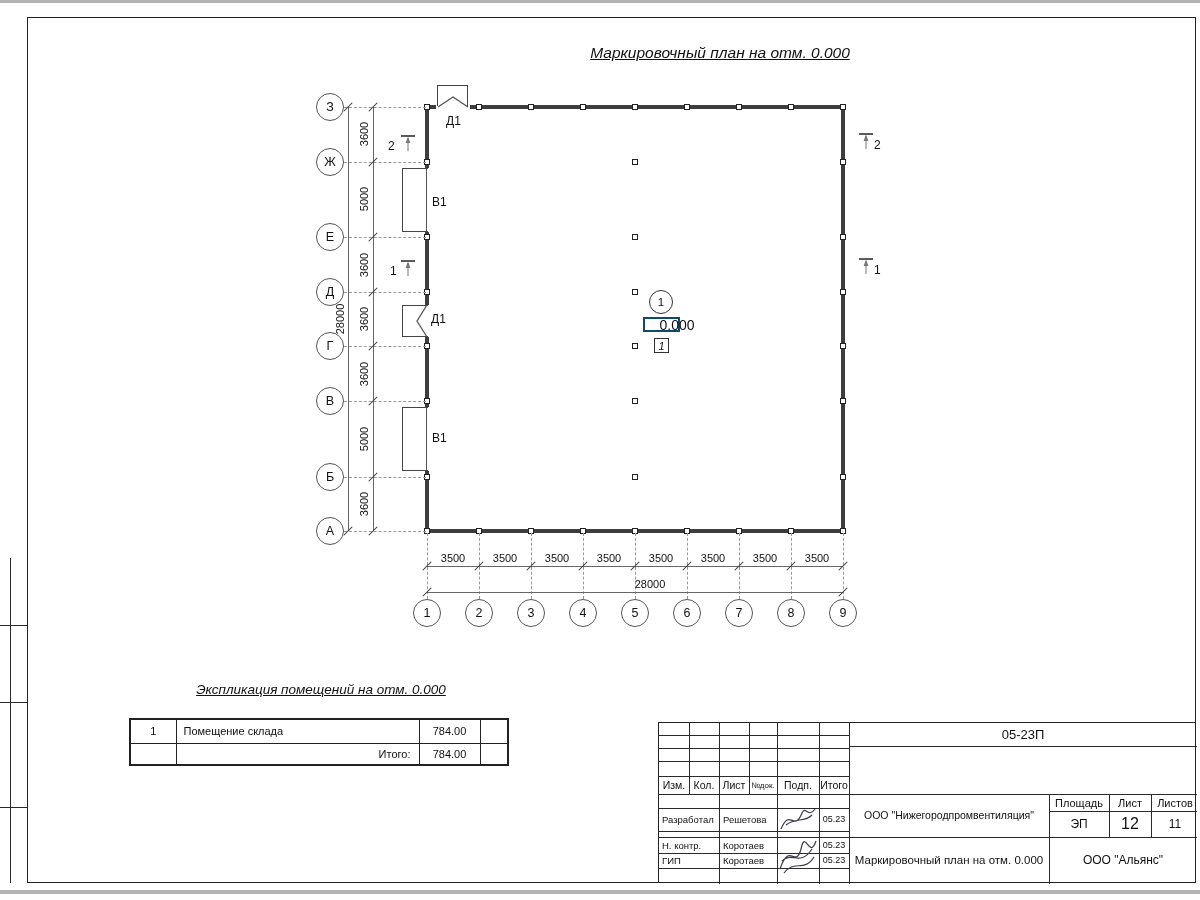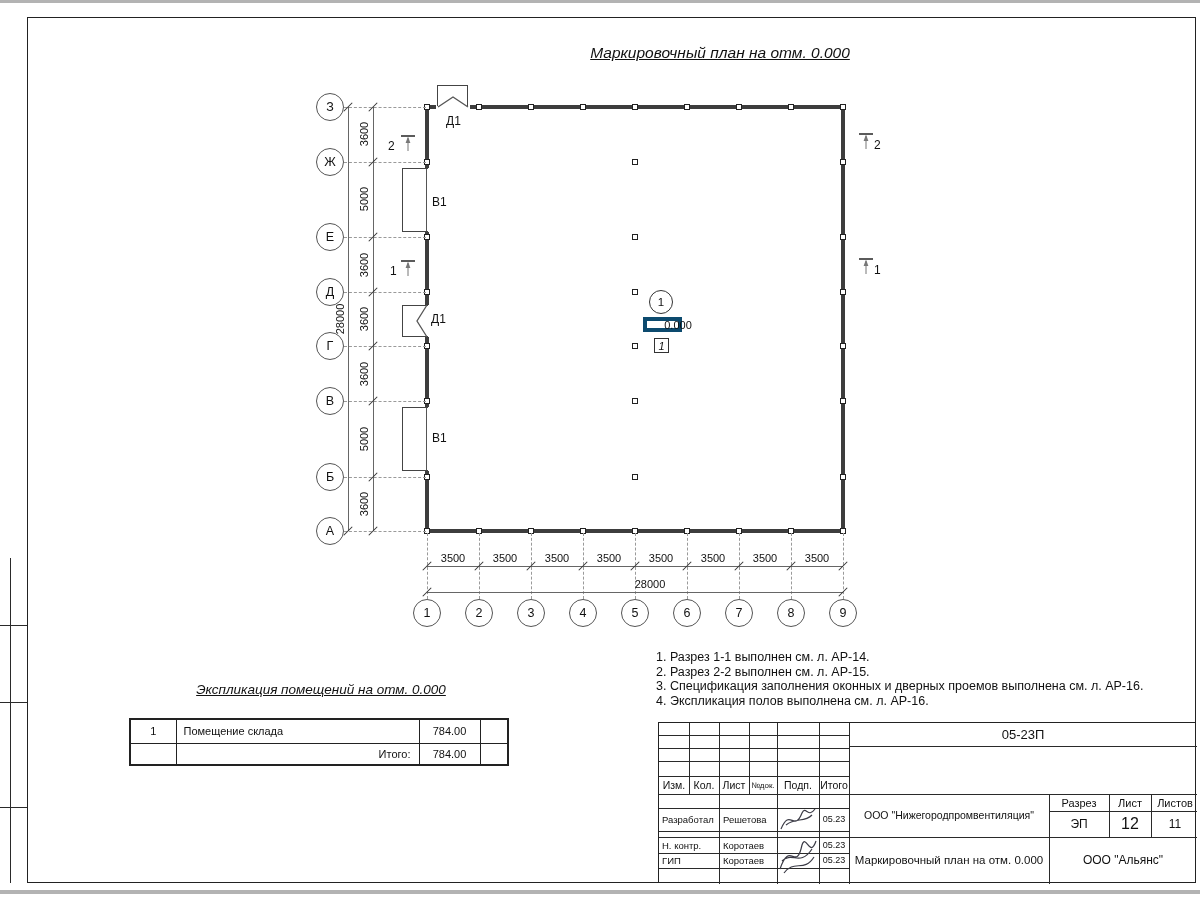--- a/index.html
+++ b/index.html
@@ -17,22 +17,22 @@
   .tick{position:absolute;width:12px;height:0;border-top:1.6px solid #333;
         transform:translate(-50%,-50%) rotate(-45deg);}
   .cmark{position:absolute;width:6px;height:6px;background:#fff;border:1px solid #222;
          box-sizing:border-box;transform:translate(-50%,-50%);}
   .axcirc{position:absolute;width:26px;height:26px;border-radius:50%;border:1px solid #555;
           background:#fff;display:flex;align-items:center;justify-content:center;
           font-size:12.5px;transform:translate(-50%,-50%);}
   .roomcirc{position:absolute;width:22px;height:22px;border-radius:50%;border:1px solid #333;
           background:#fff;display:flex;align-items:center;justify-content:center;
           font-size:11.5px;transform:translate(-50%,-50%);}
-  .elevbox{position:absolute;box-sizing:border-box;border:4px solid #0c4a6e;background:#fff;
-          display:flex;align-items:center;justify-content:center;font-size:11px;padding-left:31px;}
+  .elevbox{position:absolute;box-sizing:border-box;border:2px solid #0c4a6e;background:#fff;
+          display:flex;align-items:center;justify-content:center;font-size:14px;padding-left:31px;}
   .floorbox{position:absolute;box-sizing:border-box;border:1px solid #333;background:#fff;
           display:flex;align-items:center;justify-content:center;font-size:11px;font-style:italic;}
   .dimlabel{position:absolute;font-size:11px;white-space:nowrap;transform:translate(-50%,-50%);}
   .dimlabel.rot{transform:translate(-50%,-50%) rotate(-90deg);}
   .marklabel{position:absolute;font-size:12px;white-space:nowrap;}
   .secnum{position:absolute;font-size:12px;}
   .h-title{position:absolute;font-style:italic;text-decoration:underline;text-align:center;
            white-space:nowrap;}
   
   .note-line{font-size:12.5px;line-height:14.6px;white-space:nowrap;}
@@ -270,26 +270,20 @@
     </tr>
     <tr style="height:22px">
       <td></td>
       <td style="text-align:right;padding-right:8px">Итого:</td>
       <td>784.00</td>
       <td></td>
     </tr>
   </tbody>
     </table>
 
-  <div class="abs" style="left:656px;top:650px">
-    <div class="note-line">1. Разрез 1-1 выполнен см. л. АР-14.</div>
-    <div class="note-line">2. Разрез 2-2 выполнен см. л. АР-15.</div>
-    <div class="note-line">3. Спецификация заполнения оконных и дверных проемов выполнена см. л. АР-16.</div>
-    <div class="note-line">4. Экспликация полов выполнена см. л. АР-16.</div>
-  </div>
 
   <div id="tblock">
 
     <div class="tb-v" style="left:30px;top:0;height:71px"></div>
     <div class="tb-v" style="left:60px;top:0;height:161px"></div>
     <div class="tb-v" style="left:90px;top:0;height:71px"></div>
     <div class="tb-v" style="left:118px;top:0;height:161px"></div>
     <div class="tb-v" style="left:160px;top:0;height:161px"></div>
     <div class="tb-v" style="left:190px;top:0;height:161px"></div>
     <div class="tb-v" style="left:390px;top:71px;height:90px"></div>
@@ -331,21 +325,21 @@
 
     <svg class="abs" style="left:119px;top:80px" width="40" height="30">
       <path d="M3,26 C12,4 16,30 24,10 C28,2 30,16 37,6 M8,22 C18,14 26,20 34,12" fill="none" stroke="#3b3b46" stroke-width="1.2"></path>
     </svg>
     <svg class="abs" style="left:117px;top:110px" width="44" height="44">
       <path d="M4,36 C14,6 20,40 26,12 C30,0 34,26 40,8 M6,28 C16,18 24,34 36,16 M8,40 C18,26 28,40 38,24" fill="none" stroke="#3b3b46" stroke-width="1.2"></path>
     </svg>
 
     <div class="tb-t" style="left:364px;top:11px;font-size:13px">05-23П</div>
     <div class="tb-t" style="left:290px;top:92px;font-size:10.5px">ООО "Нижегородпромвентиляция"</div>
-    <div class="tb-t" style="left:420px;top:80px;font-size:11px">Разрез</div>
+    <div class="tb-t" style="left:420px;top:80px;font-size:11px">Площадь</div>
     <div class="tb-t" style="left:471px;top:80px;font-size:11px">Лист</div>
     <div class="tb-t" style="left:516px;top:80px;font-size:11px">Листов</div>
     <div class="tb-t" style="left:420px;top:101px;font-size:12px">ЭП</div>
     <div class="tb-t" style="left:471px;top:101px;font-size:16px">12</div>
     <div class="tb-t" style="left:516px;top:101px;font-size:12px">11</div>
     <div class="tb-t" style="left:290px;top:137px;font-size:11.5px">Маркировочный план на отм. 0.000</div>
     <div class="tb-t" style="left:464px;top:137px;font-size:12px">ООО "Альянс"</div>
   </div>
 
 </div>

